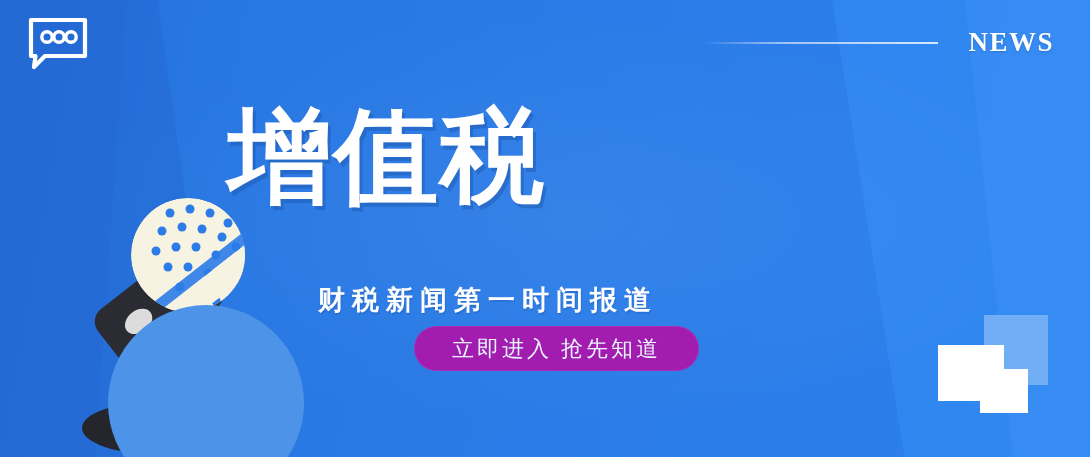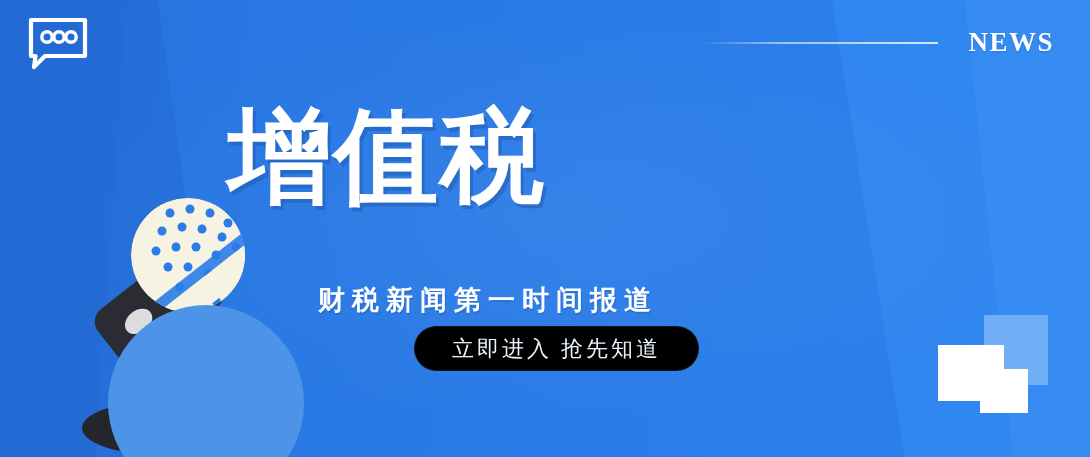--- a/index.html
+++ b/index.html
@@ -132,21 +132,21 @@
   }
 
   
   .cta {
     position: absolute;
     left: 414px;
     top: 326px;
     width: 285px;
     height: 45px;
     border-radius: 23px;
-    background: #000000;
+    background: #a21caf;
     color: #EAF2FD;
     font-size: 22px;
     letter-spacing: 3px;
     display: flex;
     align-items: center;
     justify-content: center;
     box-shadow: inset 0 0 0 1px rgba(255,255,255,.08);
     cursor: pointer;
     white-space: nowrap;
   }

